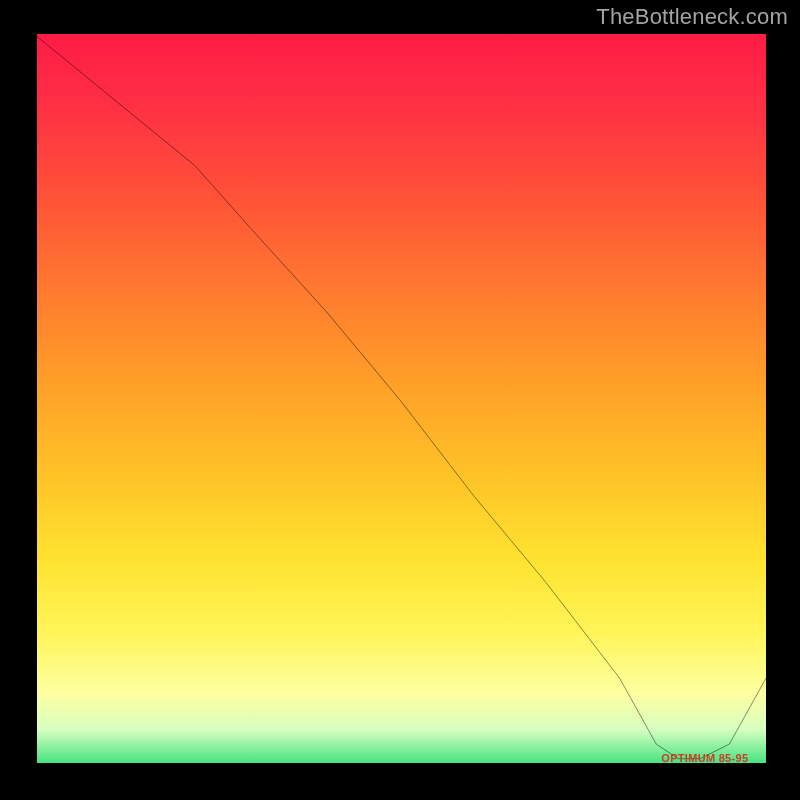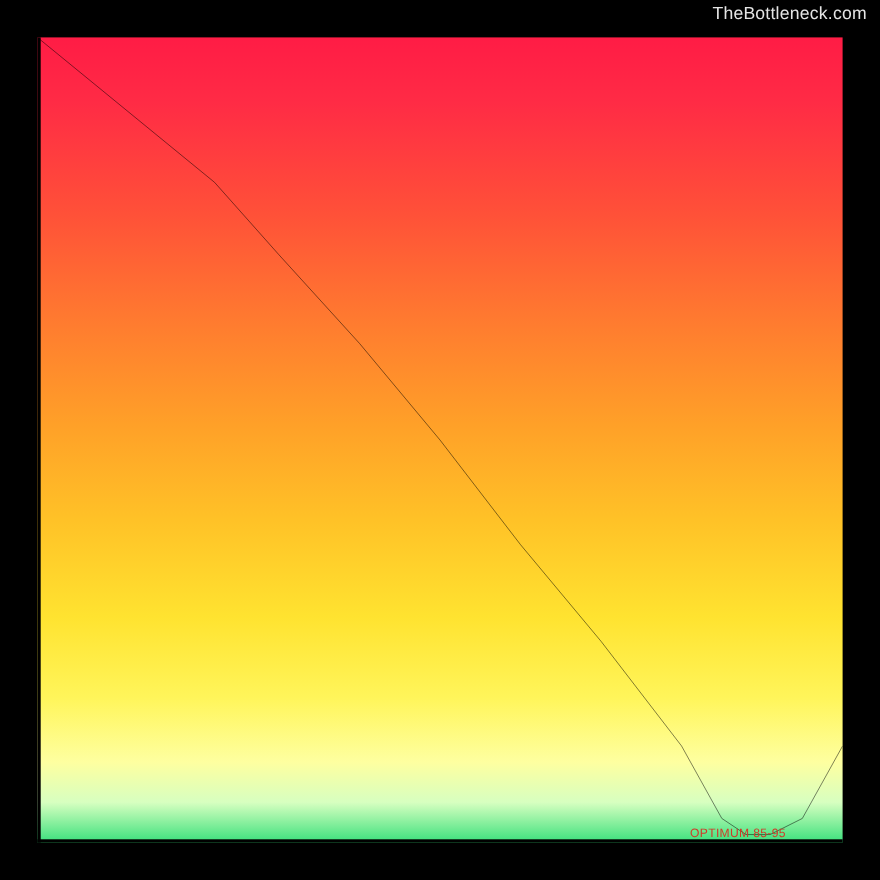--- a/index.html
+++ b/index.html
@@ -14,22 +14,22 @@
   .frame {
     position: relative;
     width: 800px;
     height: 800px;
     background: #000;
   }
   .watermark {
     position: absolute;
     top: 4px;
     right: 12px;
-    color: #e5e5e5;
-    font-size: 16px;
+    color: #a3a3a3;
+    font-size: 22px;
     letter-spacing: 0.2px;
     font-weight: 500;
     z-index: 10;
   }
   .plot-area {
     position: absolute;
     left: 34px;
     top: 34px;
     width: 732px;
     height: 732px;
@@ -64,25 +64,26 @@
     position: absolute;
     inset: 0;
     width: 100%;
     height: 100%;
     z-index: 5;
   }
   .opt-label {
     position: absolute;
     color: #d03a2a;
     font-size: 11px;
-    font-weight: 400;
+    font-weight: 700;
     letter-spacing: 0.3px;
     transform: translate(-50%, 0);
     z-index: 6;
     white-space: nowrap;
+    margin-left: 34px;
   }
 </style>
 </head>
 <body>
 
 <div class="frame">
   <div class="watermark">TheBottleneck.com</div>
 
   <div class="plot-area">
     <div class="gradient-bg"></div>

